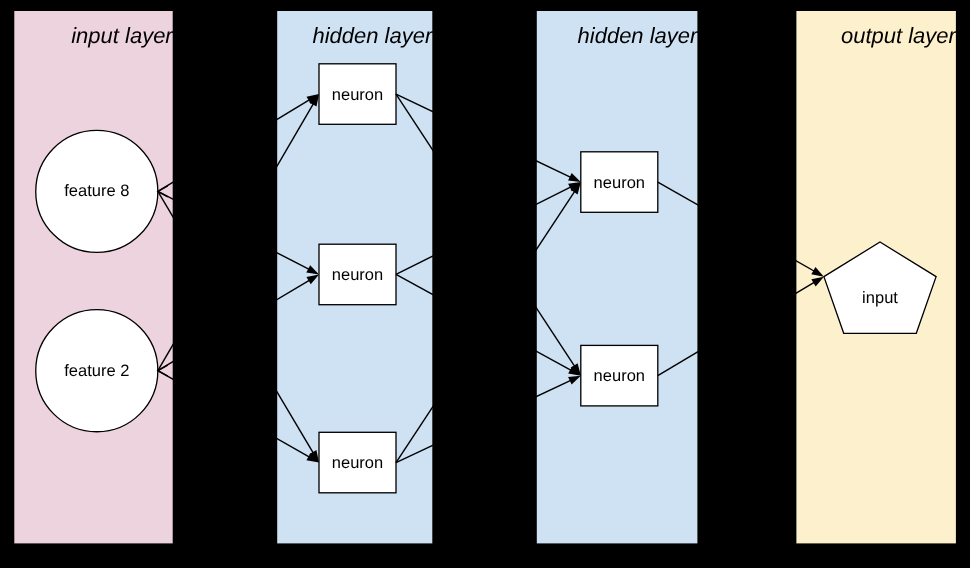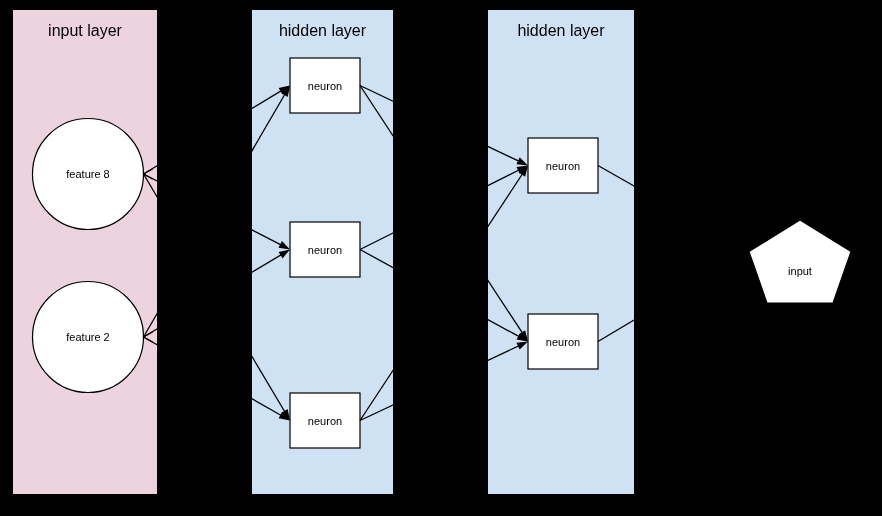--- a/index.html
+++ b/index.html
@@ -13,26 +13,27 @@
     height: 516px;
     background: var(--bg-color, #000000);
     font-family: "Liberation Sans", sans-serif;
     overflow: hidden;
   }
   .band {
     position: absolute;
     box-sizing: border-box;
   }
   .band-title {
-    text-align: center;
+    text-align: right;
     padding-top: 11px;
-    font-size: 16px;
+    font-size: 20px;
     line-height: 1.2;
     color: var(--text-color, #000000);
     white-space: nowrap;
+    font-style: italic;
   }
   .edge-layer {
     position: absolute;
     left: 0;
     top: 0;
   }
   .node-shape {
     fill: var(--node-fill, #ffffff);
     stroke: var(--node-border, #000000);
     stroke-width: 1.2;
@@ -46,38 +47,41 @@
     stroke: none;
   }
   .back-arrow {
     fill: none;
     stroke: var(--edge-color, #000000);
     stroke-width: 1.2;
   }
   .node-label {
     position: absolute;
     transform: translate(-50%, -50%);
-    font-size: 11px;
+    font-size: 15px;
     color: var(--text-color, #000000);
     white-space: nowrap;
   }
 </style>
 </head>
 <body>
 
 <div class="canvas">
 
   <div class="band" style="left: 13px; top: 10px; width: 144px; height: 484px; background: rgb(236, 211, 222);">
     <div class="band-title">input layer</div>
   </div>
   <div class="band" style="left: 252px; top: 10px; width: 141px; height: 484px; background: rgb(207, 226, 243);">
     <div class="band-title">hidden layer</div>
   </div>
   <div class="band" style="left: 488px; top: 10px; width: 146px; height: 484px; background: rgb(207, 226, 243);">
     <div class="band-title">hidden layer</div>
+  </div>
+  <div class="band" style="left: 724px; top: 10px; width: 145px; height: 484px; background: rgb(253, 240, 205);">
+    <div class="band-title">output layer</div>
   </div>
 
   <svg id="diagram-svg" class="edge-layer" width="882" height="516">
       <circle cx="88" cy="174" r="55.5" class="node-shape"></circle>
       <circle cx="88" cy="337" r="55.5" class="node-shape"></circle>
       <rect x="290" y="58" width="70" height="55" class="node-shape"></rect>
       <rect x="290" y="222" width="70" height="55" class="node-shape"></rect>
       <rect x="290" y="393" width="70" height="55" class="node-shape"></rect>
       <rect x="528" y="138" width="70" height="55" class="node-shape"></rect>
       <rect x="528" y="314" width="70" height="55" class="node-shape"></rect>

